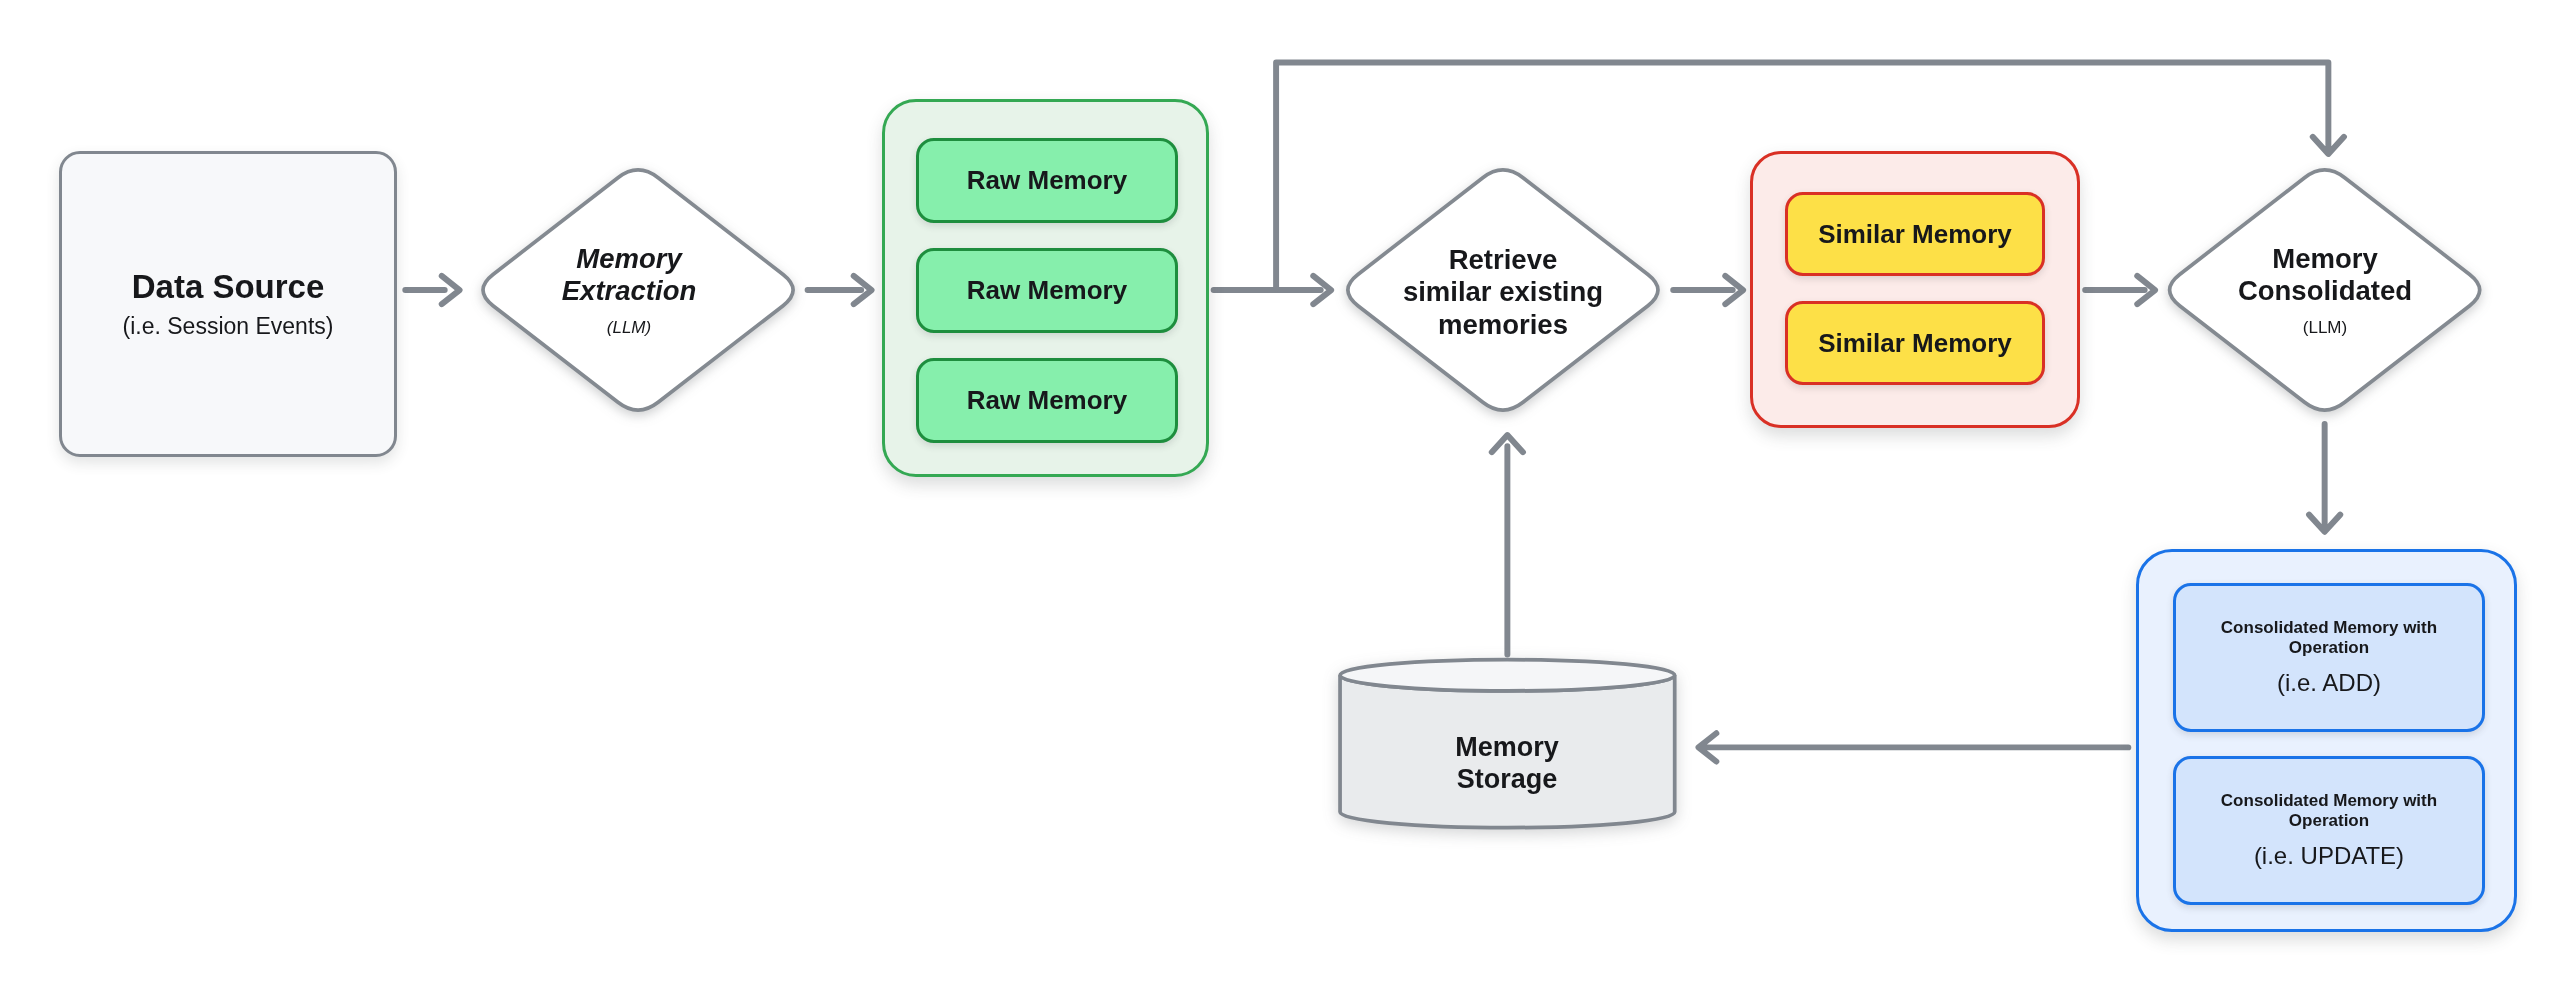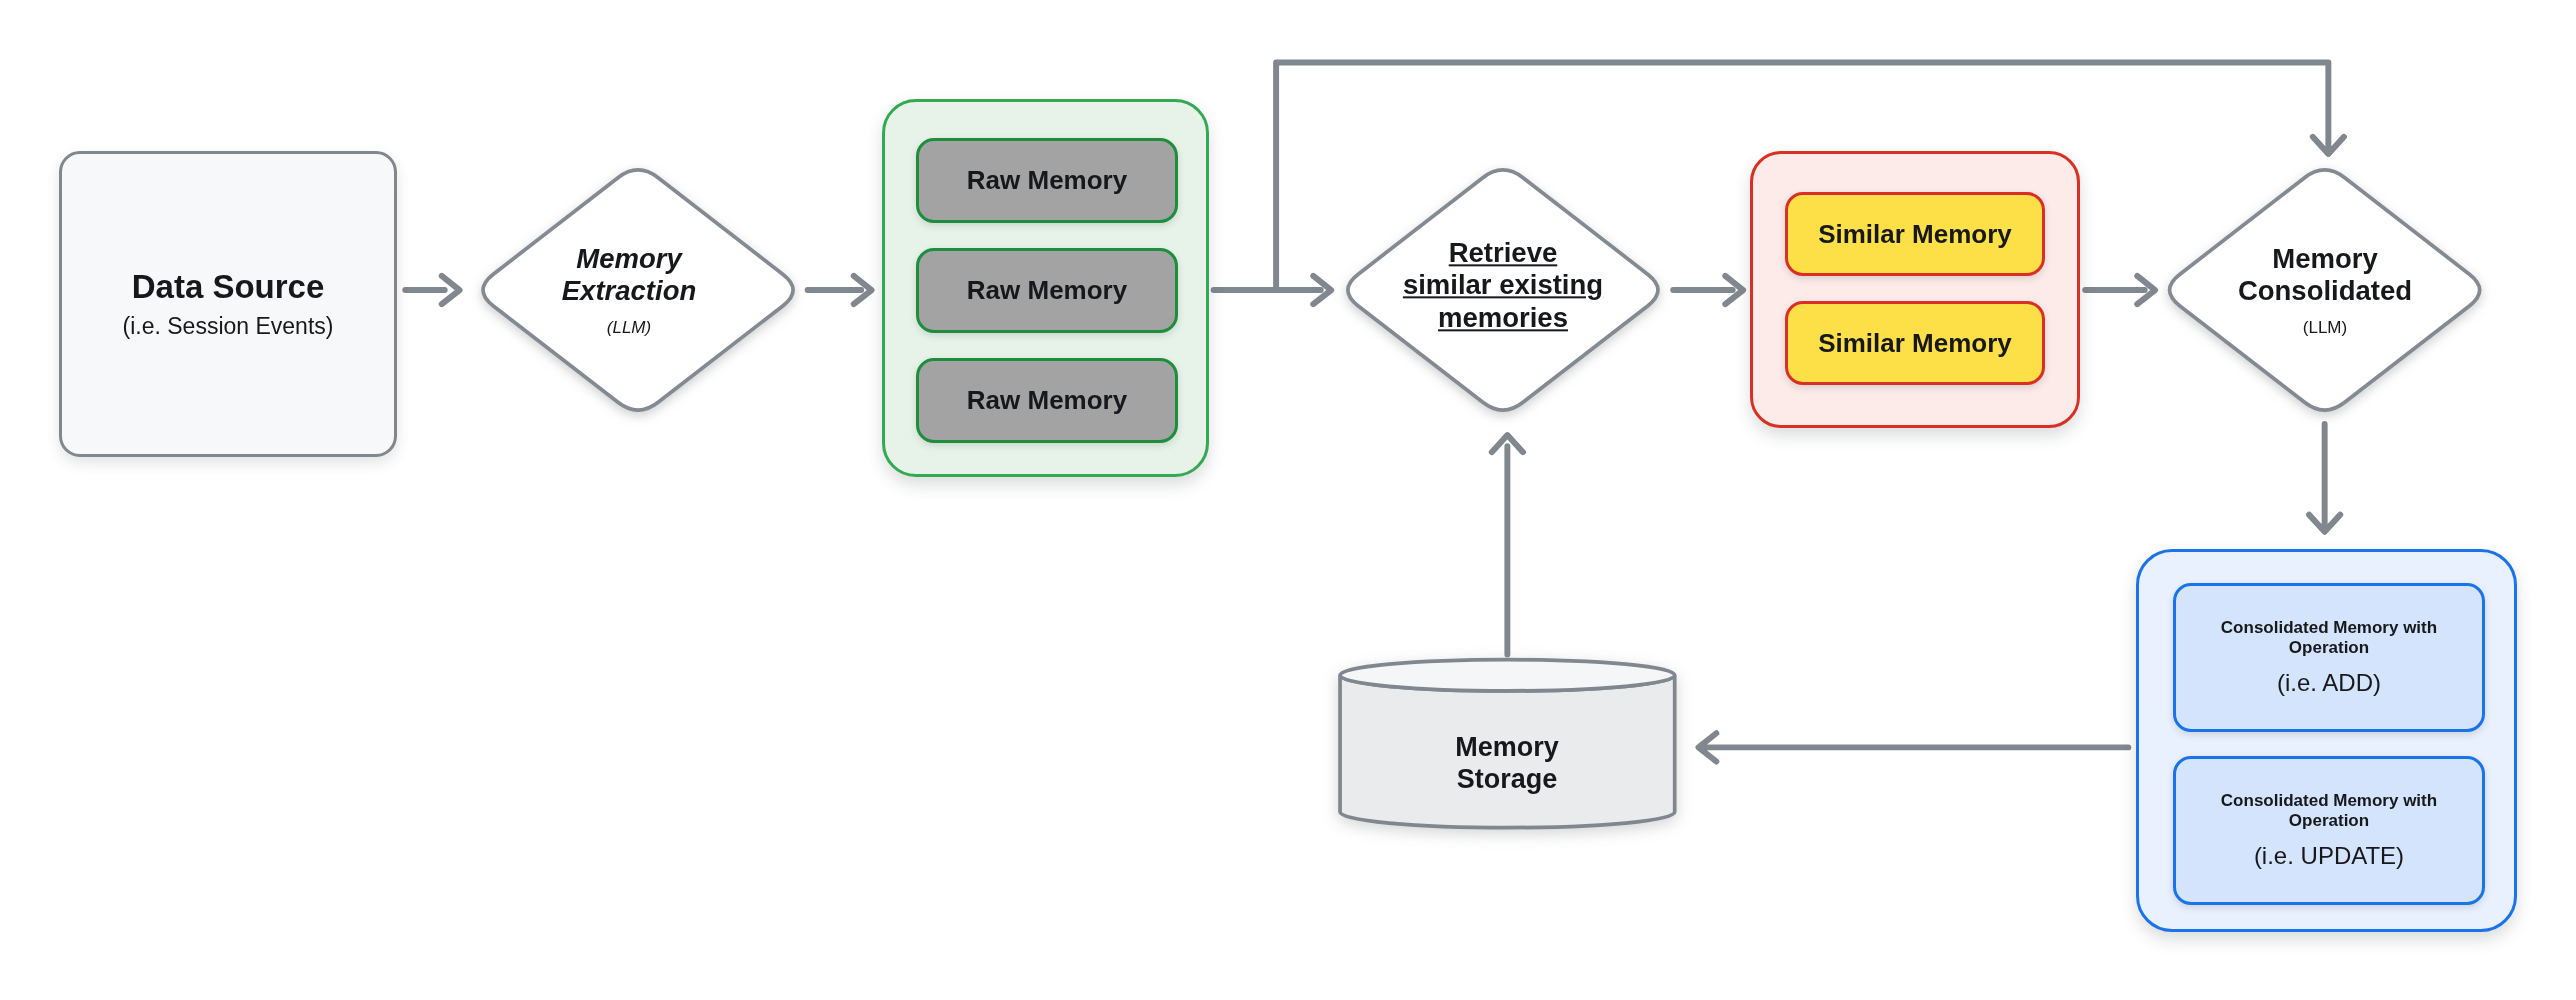--- a/index.html
+++ b/index.html
@@ -42,41 +42,41 @@
     background:#e9f1fe;border:3px solid #1a73e8;border-radius:36px;
     box-shadow:0 7.4px 16.4px rgba(60,64,67,.18);
   }
 
   .memory-chip{
     position:absolute;box-sizing:border-box;display:flex;flex-direction:column;
     align-items:center;justify-content:center;text-align:center;
     border-radius:18px;box-shadow:0 3px 7.4px rgba(60,64,67,.16);
     font-size:26px;font-weight:600;
   }
-  .chip-green{left:916px;width:262px;height:85px;background:#a3a3a3;border:3.7px solid #1e8e3e;}
+  .chip-green{left:916px;width:262px;height:85px;background:#86efac;border:3.7px solid #1e8e3e;}
   .chip-green.c1{top:138px;} .chip-green.c2{top:248px;} .chip-green.c3{top:358px;}
 
   .chip-red{left:1785px;width:260px;height:84px;background:#fde047;border:3.7px solid #d93025;}
   .chip-red.c1{top:192px;} .chip-red.c2{top:301px;}
 
   .chip-blue{left:2173px;width:312px;height:149px;background:#d3e4fc;border:3.7px solid #1a73e8;}
   .chip-blue.c1{top:583px;} .chip-blue.c2{top:756px;}
   .chip-blue .chip-title{font-size:17px;font-weight:600;line-height:1.18;max-width:268px;}
   .chip-blue .chip-subtitle{font-size:24px;font-weight:500;margin-top:10.4px;}
 
   
   .float-label{
     position:absolute;transform:translate(-50%,-50%);
     display:flex;flex-direction:column;align-items:center;justify-content:center;
     text-align:center;pointer-events:none;
   }
   .float-label .d-title{font-size:27.5px;font-weight:600;line-height:1.18;}
   .float-label .d-sub{font-size:17px;font-weight:500;margin-top:10px;}
   .lbl-extraction{left:629px;top:290px;font-style:italic;} .lbl-extraction .d-title{max-width:186px;}
-  .lbl-retrieve{left:1503px;top:286px;text-decoration:underline;}  .lbl-retrieve .d-title{max-width:201px;}
+  .lbl-retrieve{left:1503px;top:293px;}  .lbl-retrieve .d-title{max-width:201px;}
   .lbl-consolidation{left:2325px;top:290px;} .lbl-consolidation .d-title{max-width:223px;}
   .lbl-storage{left:1507px;top:750px;} .lbl-storage .d-title{max-width:149px;font-size:27px;margin-top:28px;}
 
   
   .diamond{fill:#ffffff;stroke:#848a91;stroke-width:5;
            filter:drop-shadow(0 5px 7px rgba(60,64,67,.25));}
   .connector{fill:none;stroke:#81878f;stroke-width:8;stroke-linecap:round;stroke-linejoin:round;}
   .cyl-body{fill:#e9ebed;stroke:#81878f;stroke-width:5;}
   .cyl-top{fill:#f5f6f8;stroke:#81878f;stroke-width:5;}
   .cyl{filter:drop-shadow(0 6px 10px rgba(60,64,67,.22));}

